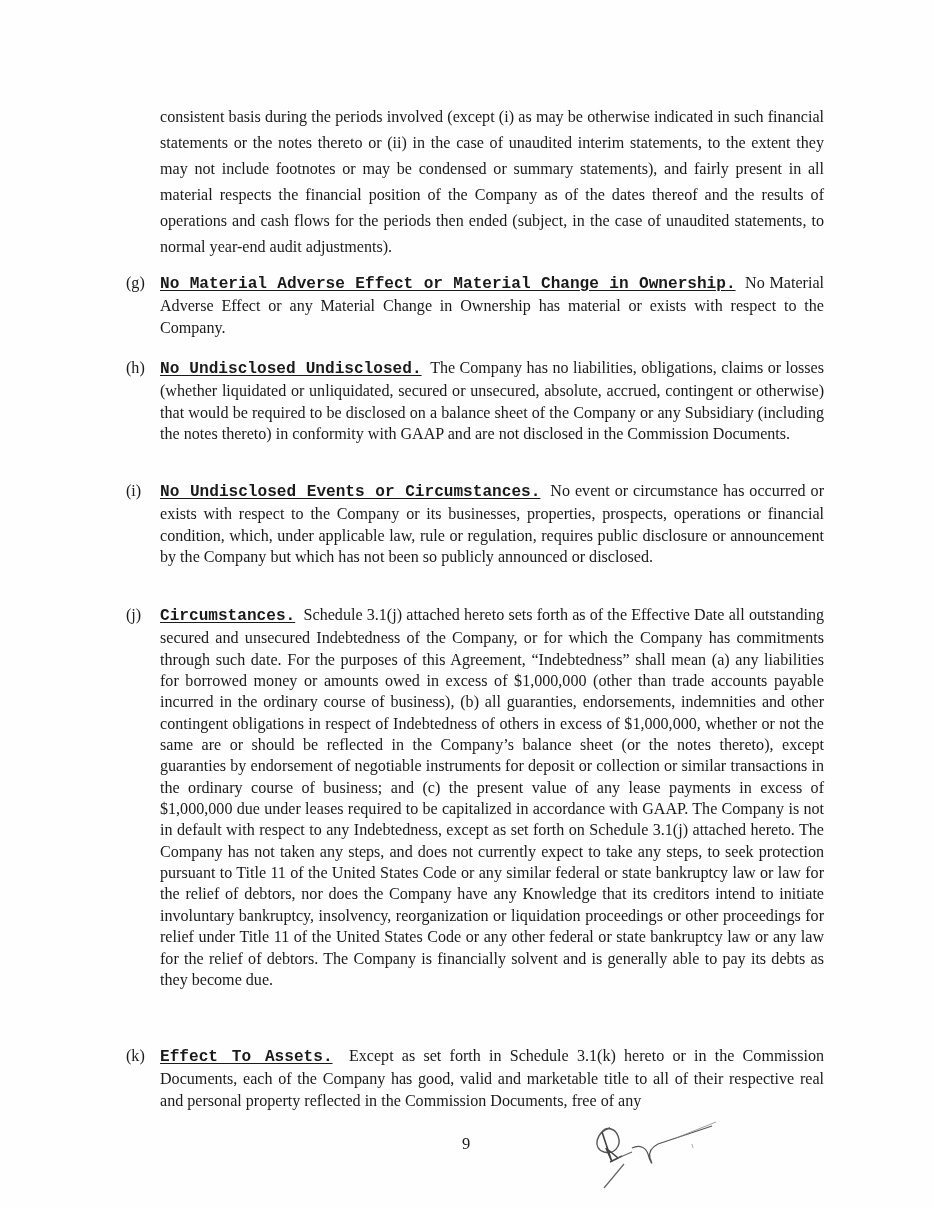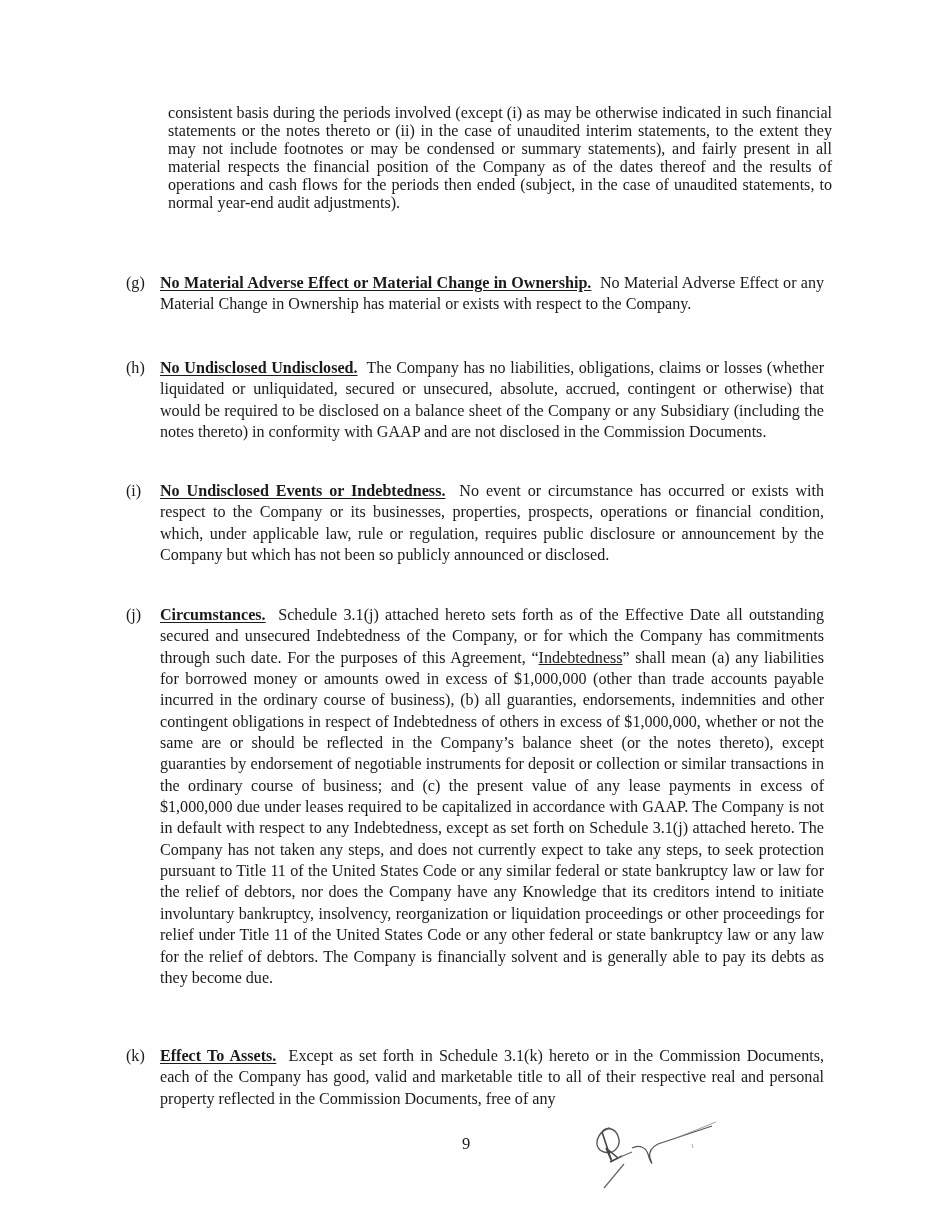--- a/index.html
+++ b/index.html
@@ -3,32 +3,32 @@
   <meta charset="utf-8">
   <style>
     html, body { margin: 0; padding: 0; background: #ffffff; }
     body {
       width: 934px; height: 1208px; position: relative; overflow: hidden;
       font-family: "Liberation Serif", "DejaVu Serif", serif;
       color: #1a1a1a;
     }
     .page { position: absolute; left: 0; top: 0; width: 934px; height: 1208px; background: #fefefe; }
     .block {
-      position: absolute; left: 168px; width: 664px;
-      font-size: 16.1px; line-height: 18px;
+      position: absolute; left: 160px; width: 664px;
+      font-size: 16.1px; line-height: 26px;
       text-align: justify; text-align-last: left;
     }
     .item {
       position: absolute; left: 160px; width: 664px;
       font-size: 16.1px; line-height: 21.35px;
       text-align: justify;
     }
     .label { position: absolute; left: -34px; top: 0; }
-    .heading { font-weight: bold; text-decoration: underline; text-underline-offset: 2px; }
-    .u { text-decoration: underline; }
+    .heading { font-weight: bold; text-decoration: underline; text-underline-offset: 2px; font-family: Liberation Mono, monospace; }
+    .u { }
     .page-number { position: absolute; left: 462px; top: 1134px; font-size: 16.5px; }
     .signature { position: absolute; left: 588px; top: 1118px; width: 135px; height: 72px; }
   </style>
 </head>
 <body>
 
 <div class="page">
 
   <div class="block" style="top:104px;">consistent basis during the periods involved (except (i) as may be otherwise indicated in such financial statements or the notes thereto or (ii) in the case of unaudited interim statements, to the extent they may not include footnotes or may be condensed or summary statements), and fairly present in all material respects the financial position of the Company as of the dates thereof and the results of operations and cash flows for the periods then ended (subject, in the case of unaudited statements, to normal year-end audit adjustments).</div>
 
@@ -39,21 +39,21 @@
   </div>
 
   <div class="item" style="top:357px;">
     <span class="label">(h)</span>
     <span class="heading">No Undisclosed Undisclosed.</span>&nbsp;
     <span>The Company has no liabilities, obligations, claims or losses (whether liquidated or unliquidated, secured or unsecured, absolute, accrued, contingent or otherwise) that would be required to be disclosed on a balance sheet of the Company or any Subsidiary (including the notes thereto) in conformity with GAAP and are not disclosed in the Commission Documents.</span>
   </div>
 
   <div class="item" style="top:480px;">
     <span class="label">(i)</span>
-    <span class="heading">No Undisclosed Events or Indebtedness.</span>&nbsp;
+    <span class="heading">No Undisclosed Events or Circumstances.</span>&nbsp;
     <span>No event or circumstance has occurred or exists with respect to the Company or its businesses, properties, prospects, operations or financial condition, which, under applicable law, rule or regulation, requires public disclosure or announcement by the Company but which has not been so publicly announced or disclosed.</span>
   </div>
 
   <div class="item" style="top:604px;">
     <span class="label">(j)</span>
     <span class="heading">Circumstances.</span>&nbsp;
     <span>Schedule 3.1(j) attached hereto sets forth as of the Effective Date all outstanding secured and unsecured Indebtedness of the Company, or for which the Company has commitments through such date. For the purposes of this Agreement, “</span><span class="u">Indebtedness</span><span>” shall mean (a) any liabilities for borrowed money or amounts owed in excess of $1,000,000 (other than trade accounts payable incurred in the ordinary course of business), (b) all guaranties, endorsements, indemnities and other contingent obligations in respect of Indebtedness of others in excess of $1,000,000, whether or not the same are or should be reflected in the Company’s balance sheet (or the notes thereto), except guaranties by endorsement of negotiable instruments for deposit or collection or similar transactions in the ordinary course of business; and (c) the present value of any lease payments in excess of $1,000,000 due under leases required to be capitalized in accordance with GAAP. The Company is not in default with respect to any Indebtedness, except as set forth on Schedule 3.1(j) attached hereto.  The Company has not taken any steps, and does not currently expect to take any steps, to seek protection pursuant to Title 11 of the United States Code or any similar federal or state bankruptcy law or law for the relief of debtors, nor does the Company have any Knowledge that its creditors intend to initiate involuntary bankruptcy, insolvency, reorganization or liquidation proceedings or other proceedings for relief under Title 11 of the United States Code or any other federal or state bankruptcy law or any law for the relief of debtors. The Company is financially solvent and is generally able to pay its debts as they become due.</span>
   </div>
 
   <div class="item" style="top:1045px;">

